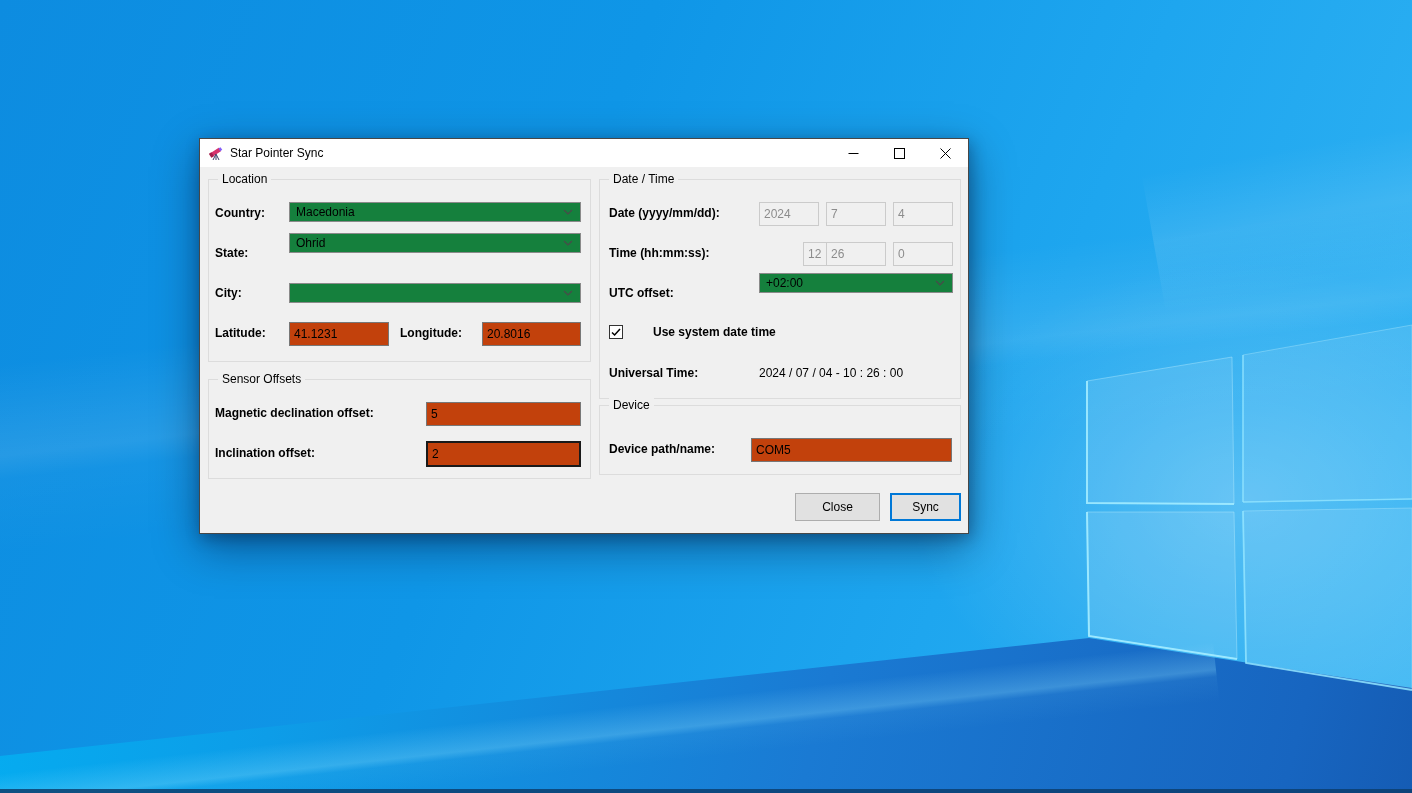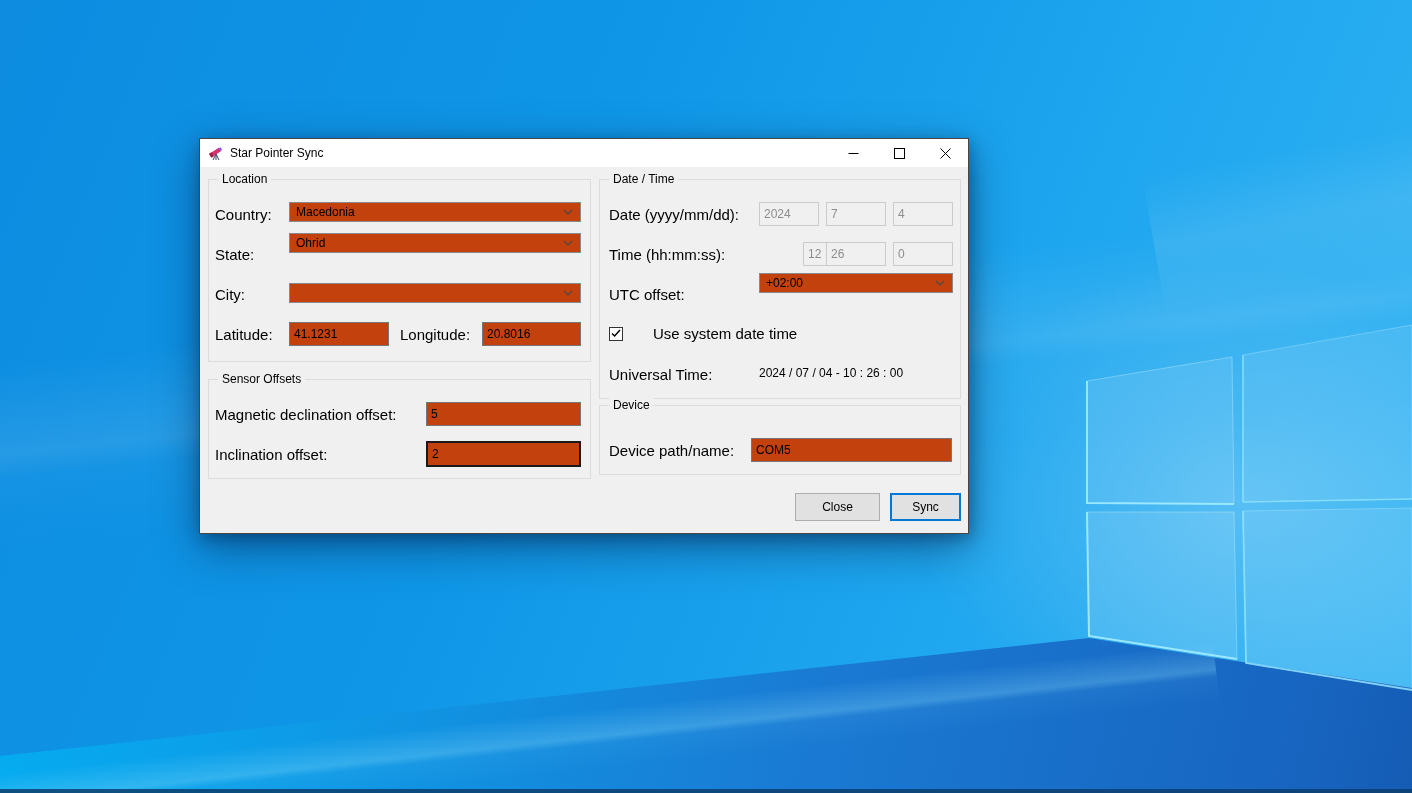--- a/index.html
+++ b/index.html
@@ -36,24 +36,24 @@
     display:flex; align-items:center; }
   .title-icon { margin:0 6px 0 8px; display:flex; }
   .title-text { font-size:12px; color:#000; }
   .caption-group { position:absolute; right:0; top:0; height:28px; display:flex; }
   .cap-btn { width:46px; height:28px; display:flex; align-items:center; justify-content:center; cursor:default; }
 
   
   .group { position:absolute; border:1px solid #dcdcdc; }
   .group-title { position:absolute; top:-8px; left:9px; background:#f0f0f0; padding:0 4px;
     font-size:12px; line-height:15px; color:#000; white-space:nowrap; }
-  .lbl { position:absolute; font-size:15px; color:#000; white-space:nowrap; }
-
-  
-  .combo { position:absolute; height:20px; background:#c2410c; border:1px solid #8a8a8a;
+  .lbl { position:absolute; font-size:12px; color:#000; white-space:nowrap;font-weight:bold; }
+
+  
+  .combo { position:absolute; height:20px; background:#15803d; border:1px solid #8a8a8a;
     display:flex; align-items:center; justify-content:space-between; padding:0 7px 0 6px;
     font-size:12px; color:#000; }
   .combo .chev { display:flex; }
   .tbox { position:absolute; height:24px; border:1px solid #777; background:#c2410c;
     font-size:12px; color:#000; padding:2px 4px; font-family:"Liberation Sans", sans-serif; }
   .tbox.focused { border:2px solid #1a1a1a; }
   .tbox.disabled { background:#f0f0f0; border:1px solid #cbcbcb; color:#8c8c8c; }
   .checkrow { position:absolute; display:flex; align-items:center; cursor:default; }
   .checkbox { width:14px; height:14px; background:#fff; border:1px solid #333;
     display:flex; align-items:center; justify-content:center; margin-right:6px; }

